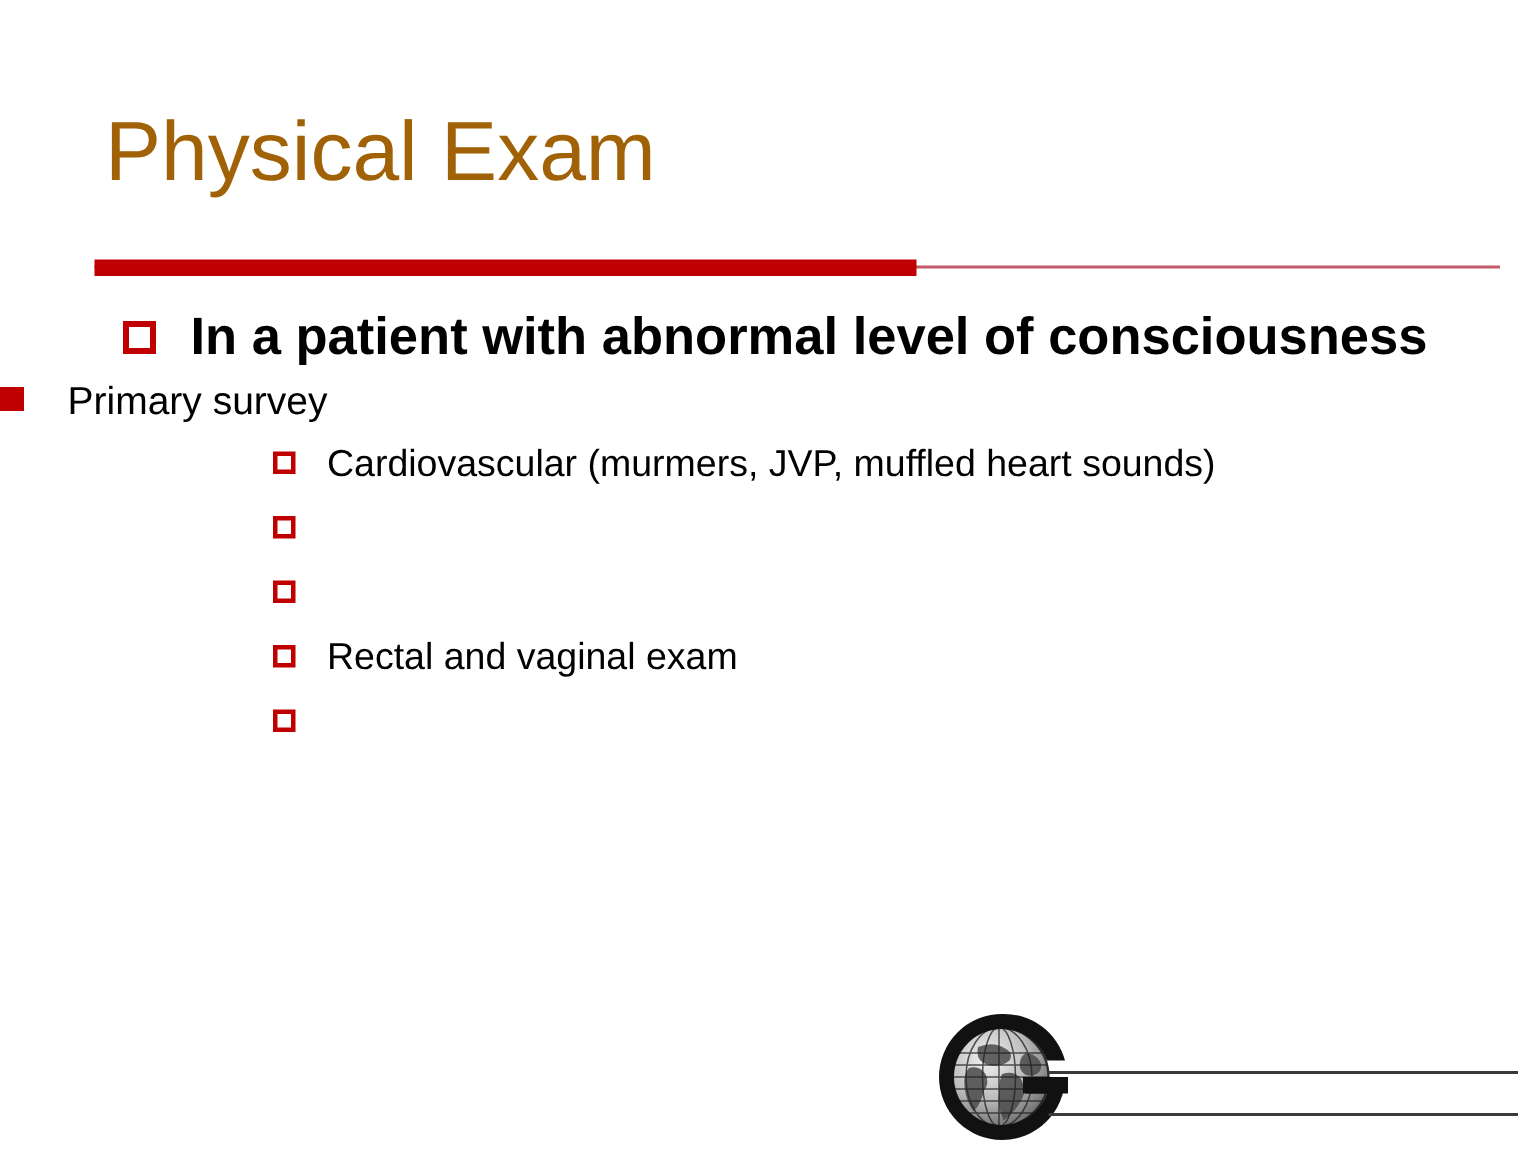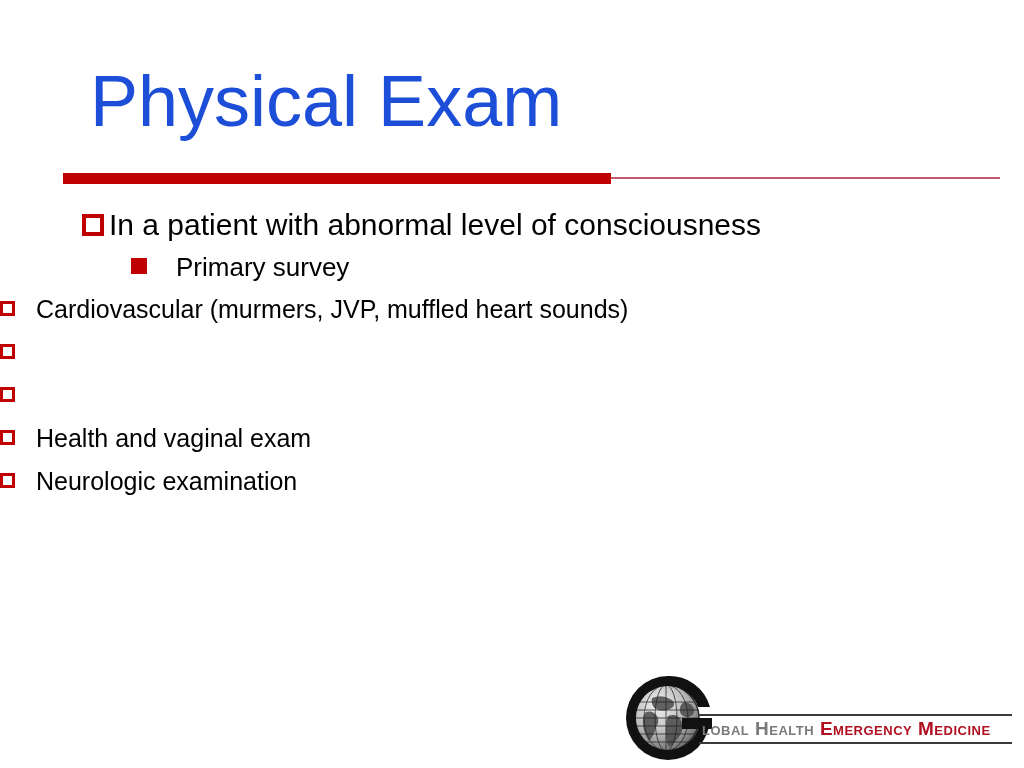--- a/index.html
+++ b/index.html
@@ -20,27 +20,26 @@
     width: 1024px;
     height: 768px;
     background: #ffffff;
   }
 
   
   .slide-title {
     position: absolute;
     left: 70px;
     top: 72px;
-    font-size: 72px;
+    font-size: 56px;
     line-height: 58px;
-    color: #1d4ed8;
+    color: #a16207;
     font-weight: normal;
     letter-spacing: 0px;
     white-space: nowrap;
-    margin-left: 20px;
   }
 
   
   .divider {
     position: absolute;
     left: 63px;
     top: 172px;
     width: 937px;
     height: 13px;
   }
@@ -83,50 +82,51 @@
   .lvl1 .marker {
     width: 22px;
     height: 22px;
     box-sizing: border-box;
     border: 4px solid #C00000;
     background: transparent;
     margin-top: 11px;
     flex: 0 0 auto;
   }
   .lvl1 .btext {
-    margin-left: 5px;
-    font-size: 30px;
+    margin-left: 23px;
+    font-size: 35px;
     line-height: 43px;
     color: #000000;
     white-space: nowrap;
+    font-weight: bold;
   }
 
   
   .lvl2 {
-    padding-left: 131px;
     height: 42px;
   }
   .lvl2 .marker {
     width: 16px;
     height: 16px;
     box-sizing: border-box;
     background: #C00000;
     margin-top: 12px;
     flex: 0 0 auto;
   }
   .lvl2 .btext {
     margin-left: 29px;
     font-size: 26px;
     line-height: 42px;
     color: #000000;
     white-space: nowrap;
   }
 
   
   .lvl3 {
+    padding-left: 182px;
     height: 43px;
   }
   .lvl3 .marker {
     width: 15px;
     height: 15px;
     box-sizing: border-box;
     border: 3px solid #C00000;
     background: transparent;
     margin-top: 13px;
     flex: 0 0 auto;
@@ -216,27 +216,26 @@
     <div class="bullet-row lvl3">
       <span class="marker"></span>
     </div>
 
     <div class="bullet-row lvl3">
       <span class="marker"></span>
     </div>
 
     <div class="bullet-row lvl3">
       <span class="marker"></span>
-      <span class="btext">Health and vaginal exam</span>
-    </div>
-
-
-    <div class="bullet-row lvl3">
-      <span class="marker"></span>
-      <span class="btext">Neurologic examination</span>
+      <span class="btext">Rectal and vaginal exam</span>
+    </div>
+
+
+    <div class="bullet-row lvl3">
+      <span class="marker"></span>
     </div>
 
   </div>
 
   <div class="logo">
 
     <div class="logo-globe">
       <svg width="92" height="92" viewBox="0 0 92 92" xmlns="http://www.w3.org/2000/svg">
         <defs>
           <radialGradient id="globeShade" cx="38%" cy="32%" r="72%">
@@ -280,20 +279,17 @@
                  A32 32 0 1 1 76 35
                  L88 35
                  A42 42 0 0 0 46 4 Z" fill="#111111"></path>
         <rect x="60" y="46" width="30" height="11" fill="#111111"></rect>
       </svg>
     </div>
 
     <div class="logo-textblock">
       <div class="logo-rule top"></div>
       <div class="logo-rule bot"></div>
-      <div class="logo-words">
-        <span class="gh">lobal Health</span><span>&nbsp;</span><span class="em">Emergency Medicine</span>
-      </div>
     </div>
 
   </div>
 
 </div>
 
 </body></html>

